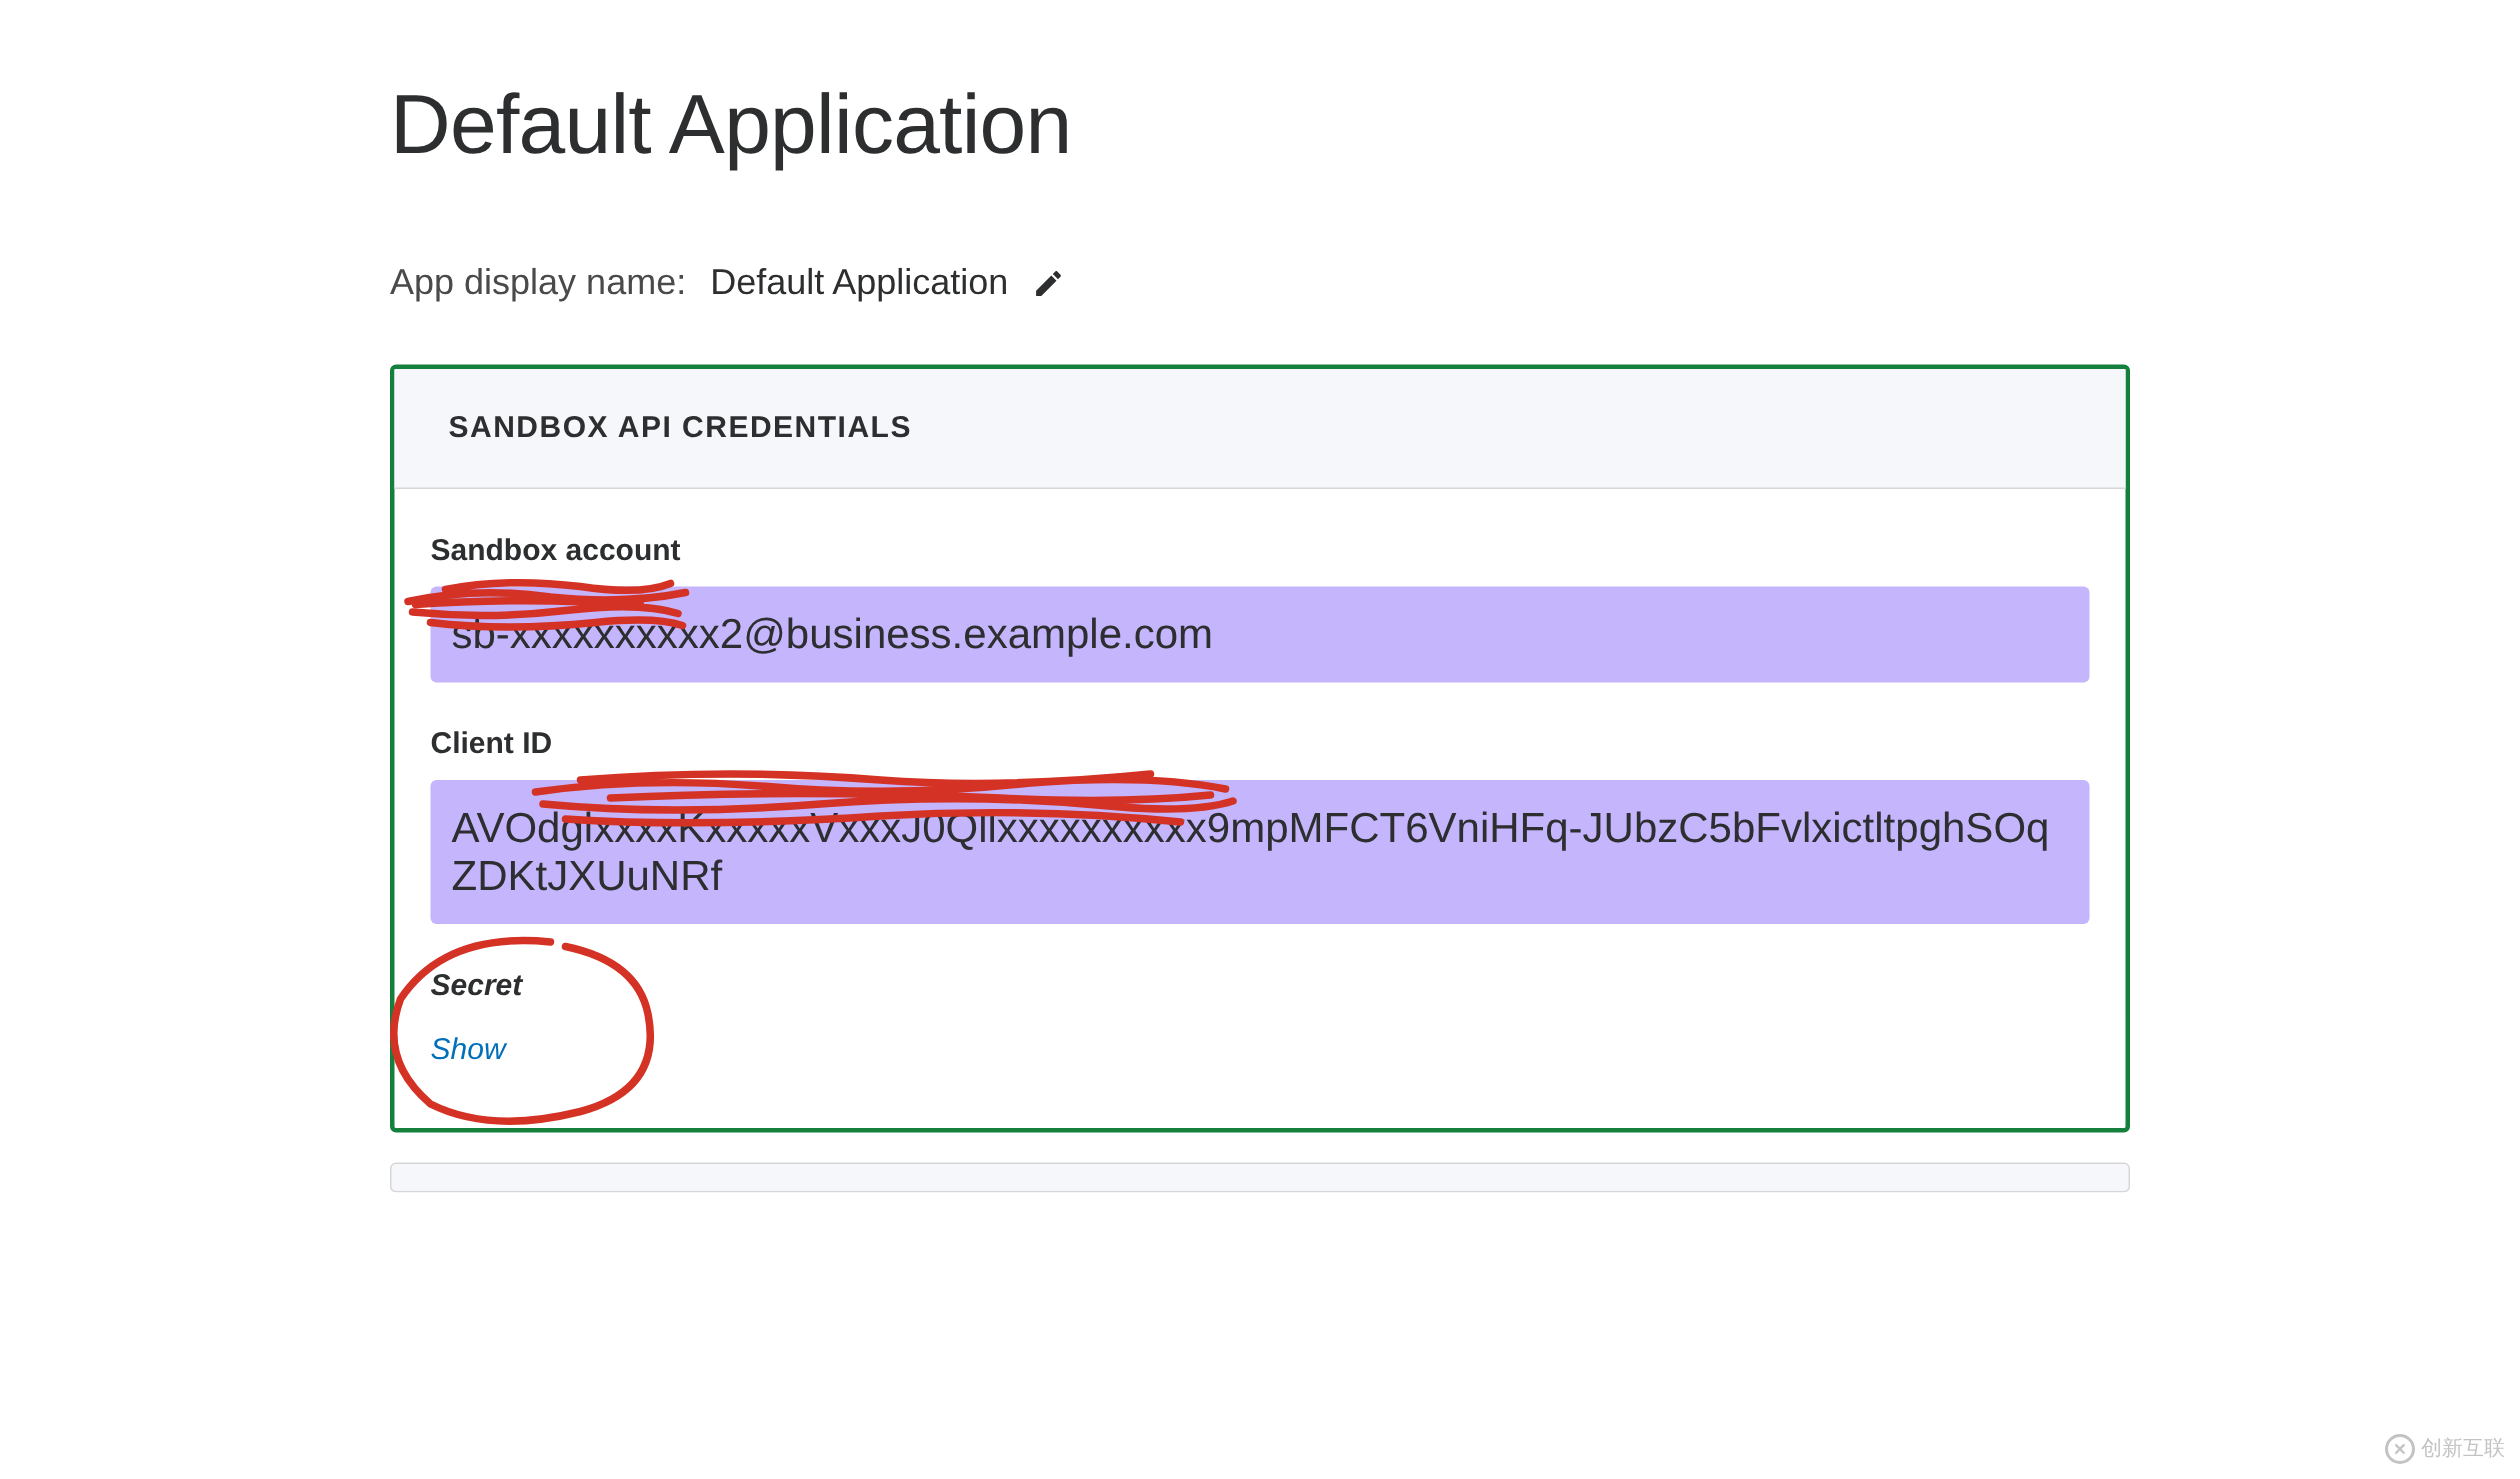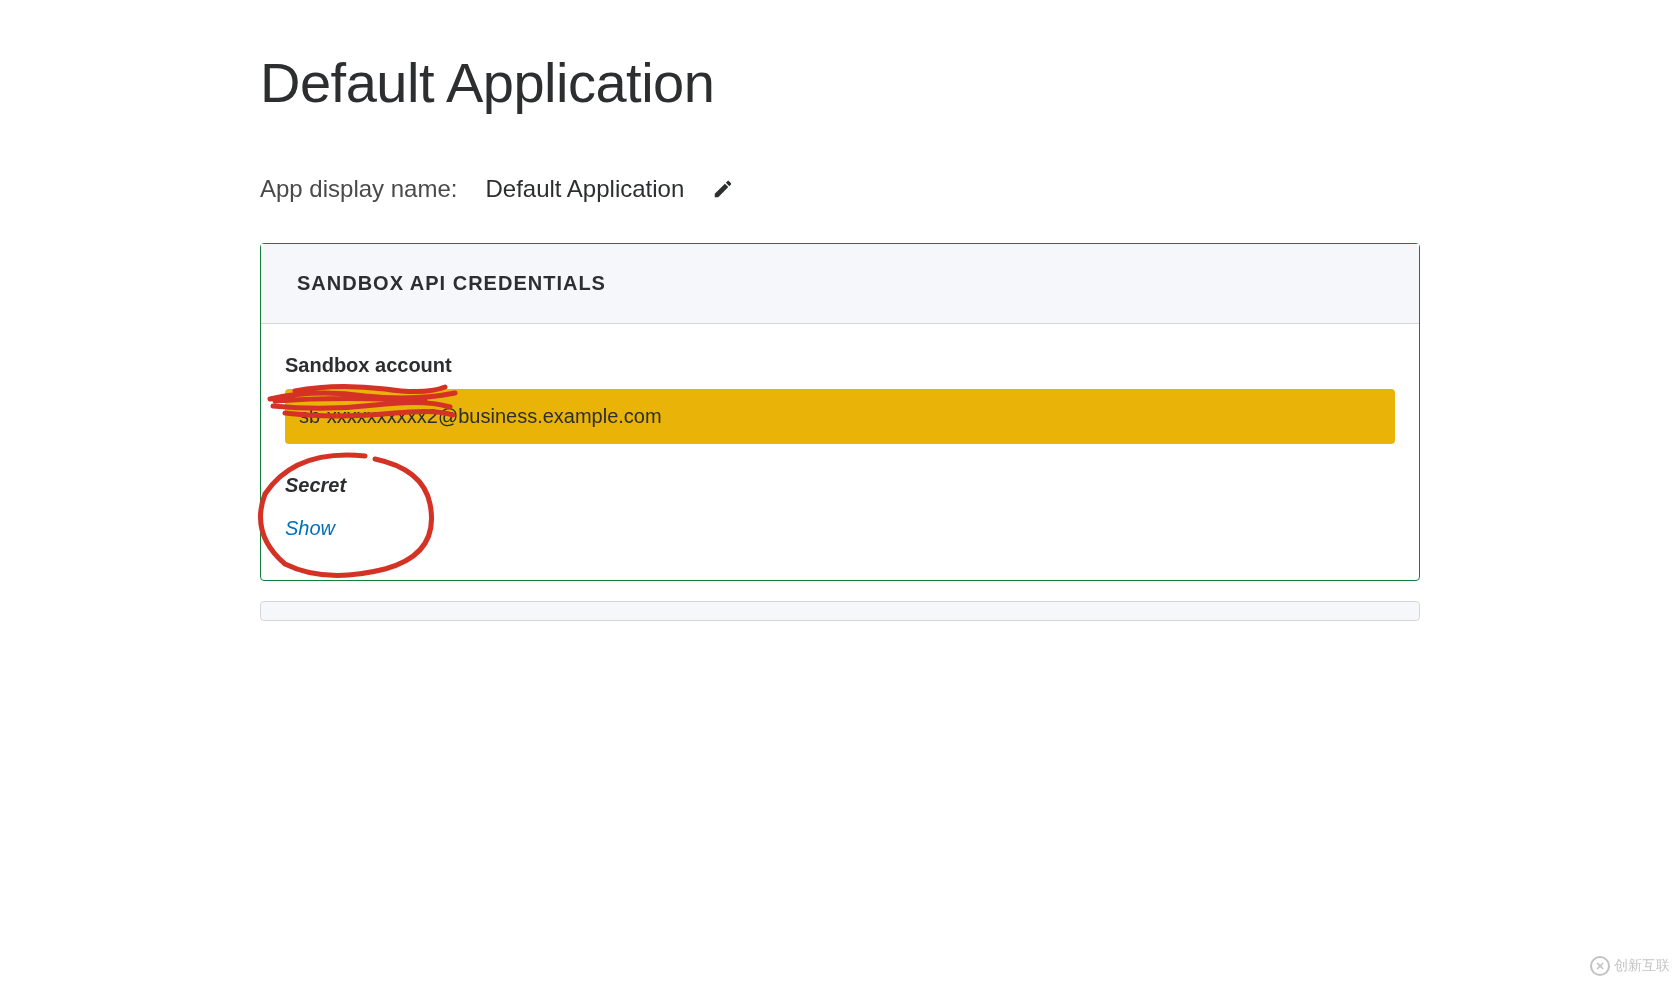--- a/index.html
+++ b/index.html
@@ -21,21 +21,21 @@
     .page-title {
       font-size: 56px;
       font-weight: 300;
       color: #2c2e2f;
       margin-bottom: 60px;
       letter-spacing: -0.5px;
     }
     .display-name-row {
       display: flex;
       align-items: center;
-      gap: 28px;
+      gap: 16px;
       margin-bottom: 40px;
       font-size: 24px;
       color: #4a4a4a;
     }
     .display-name-label {
       color: #4a4a4a;
       font-weight: 400;
     }
     .display-name-value {
       color: #2c2e2f;
@@ -45,21 +45,21 @@
       cursor: pointer;
       display: inline-flex;
       align-items: center;
     }
     .edit-icon svg {
       width: 22px;
       height: 22px;
       fill: #2c2e2f;
     }
     .card {
-      border: 1px solid #15803d;
+      border: 3px solid #15803d;
       border-radius: 4px;
       background: #ffffff;
       margin-bottom: 20px;
     }
     .card-header {
       background: #f5f7fa;
       border-bottom: 1px solid #d6d6d6;
       padding: 28px 36px;
       font-size: 20px;
       font-weight: 600;
@@ -76,23 +76,23 @@
       margin-bottom: 0;
       font-style: italic;
     }
     .field-label {
       font-size: 20px;
       font-weight: 600;
       color: #2c2e2f;
       margin-bottom: 12px;
     }
     .field-value-box {
-      background: #eab308;
+      background: #c4b5fd;
       padding: 16px 14px;
-      font-size: 20px;
+      font-size: 28px;
       color: #2c2e2f;
       border-radius: 4px;
       word-break: break-all;
       position: relative;
     }
     .show-link {
       font-size: 20px;
       color: #0070ba;
       cursor: pointer;
       display: inline-block;
@@ -158,20 +158,28 @@
 
       <div class="field">
         <div class="field-label">Sandbox account</div>
         <div class="field-value-box">sb-xxxxxxxxxx2@business.example.com
           <svg class="redaction" style="left:-20px; top:-18px; width:200px; height:60px;" viewBox="0 0 200 60">
             <path d="M5 28 Q 50 18 100 25 Q 150 30 190 22 M8 35 Q 60 40 110 34 Q 160 28 185 36 M30 20 Q70 12 120 18 Q160 24 180 16 M20 42 Q70 48 130 42 Q170 38 188 44 M10 30 Q80 25 160 30" stroke="#d43224" stroke-width="5" fill="none" stroke-linecap="round"></path>
           </svg>
         </div>
       </div>
 
+      <div class="field">
+        <div class="field-label">Client ID</div>
+        <div class="field-value-box">AVOdglxxxxKxxxxxVxxxJ0Qllxxxxxxxxxx9mpMFCT6VniHFq-JUbzC5bFvlxictltpghSOqZDKtJXUuNRf
+          <svg class="redaction" style="left:60px; top:-18px; width:480px; height:60px;" viewBox="0 0 480 60">
+            <path d="M10 26 Q 80 16 160 22 Q 250 30 340 20 Q 420 14 470 24 M15 34 Q 100 42 200 34 Q 300 26 400 36 Q 450 40 475 32 M40 18 Q140 10 240 18 Q320 24 420 14 M30 44 Q120 50 240 42 Q340 36 440 46 M60 30 Q180 24 320 30 Q400 34 460 28" stroke="#d43224" stroke-width="5" fill="none" stroke-linecap="round"></path>
+          </svg>
+        </div>
+      </div>
 
       <div class="field" style="position:relative;">
         <div class="field-label">Secret</div>
         <span class="show-link">Show</span>
         <svg class="annotation-circle" style="left:-40px; top:-30px; width:220px; height:140px;" viewBox="0 0 220 140">
           <path d="M120 12 Q 50 5 20 50 Q 5 90 40 120 Q 80 140 140 125 Q 195 110 185 60 Q 178 25 130 15" stroke="#d43224" stroke-width="5" fill="none" stroke-linecap="round"></path>
         </svg>
       </div>
 
     </div>

